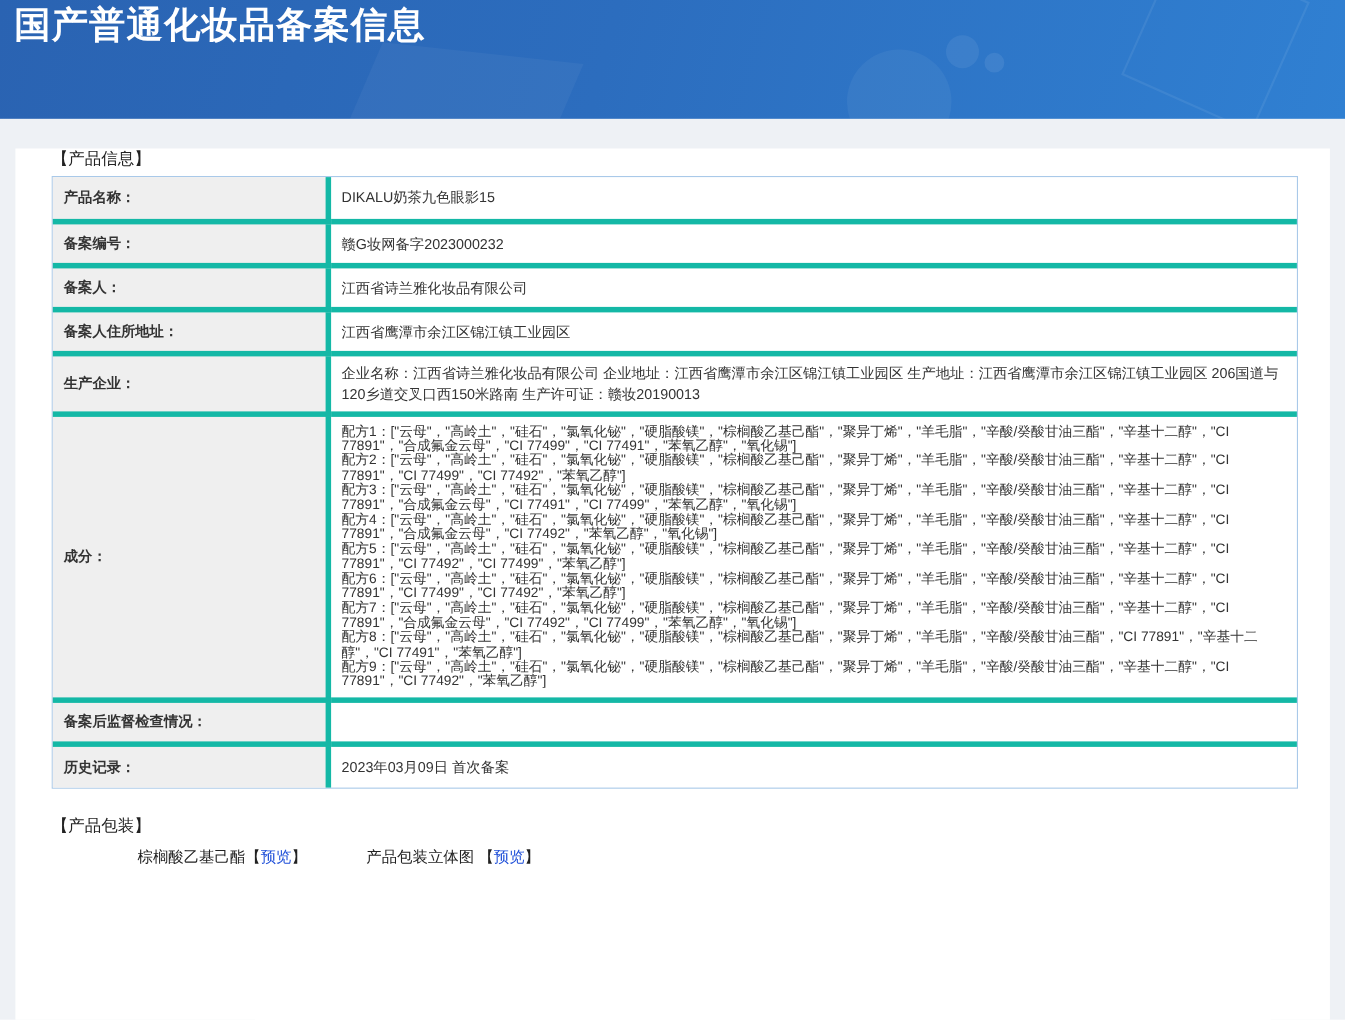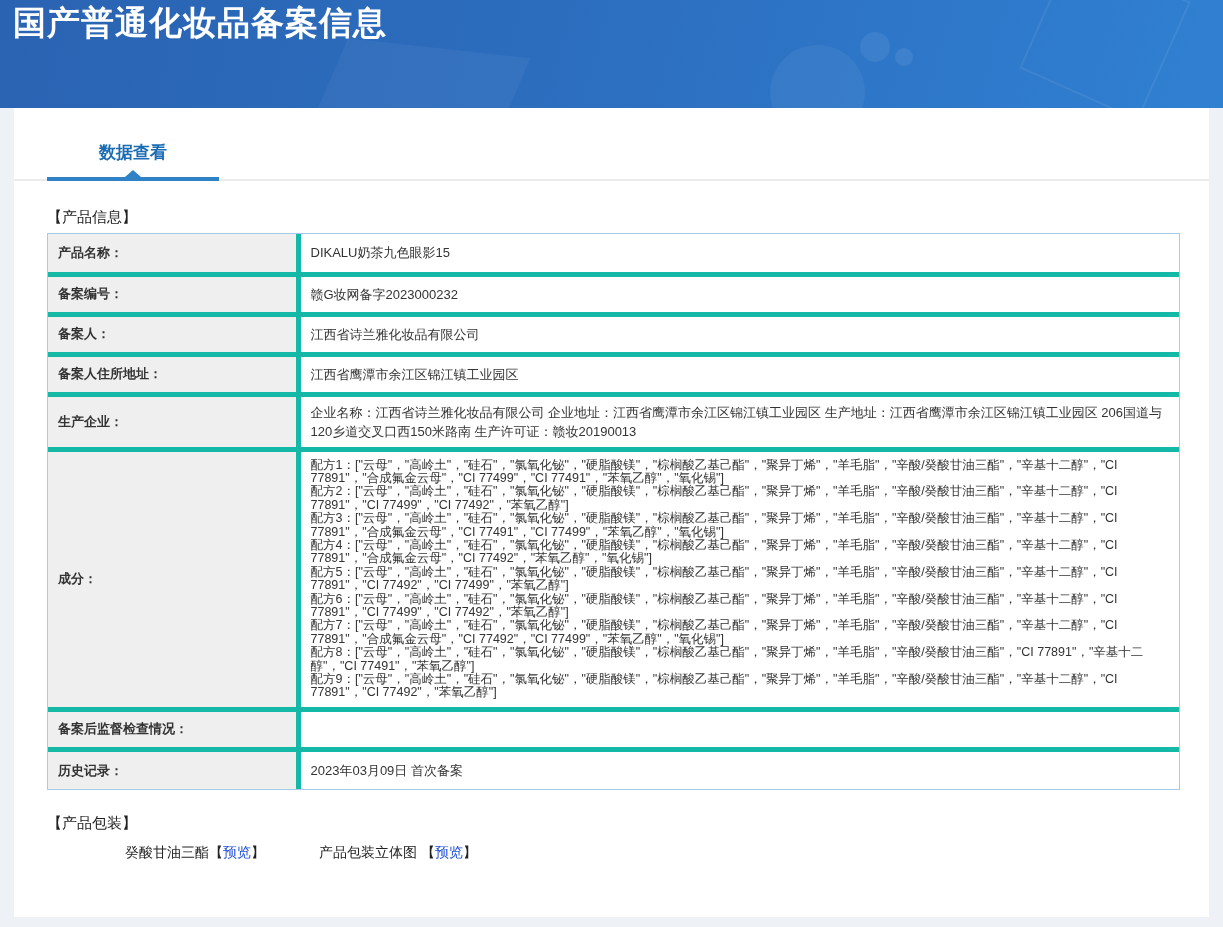--- a/index.html
+++ b/index.html
@@ -78,26 +78,20 @@
   <h1>国产普通化妆品备案信息</h1>
   <div class="deco deco-band"></div>
   <div class="deco deco-circle-3"></div>
   <div class="deco deco-circle-1"></div>
   <div class="deco deco-circle-2"></div>
   <div class="deco deco-hex"></div>
 </header>
 
 <div class="card">
 
-  <div class="tabbar">
-    <div class="tab">
-      <span>数据查看</span>
-      <i class="tab-caret"></i>
-    </div>
-  </div>
 
   <div class="section-title">【产品信息】</div>
 
   <div class="tablewrap">
     <table>
       <colgroup>
           <col class="c-label">
           <col>
         </colgroup>
       <tbody>
@@ -144,20 +138,20 @@
           <td class="value">2023年03月09日 首次备案</td>
         </tr>
       </tbody>
     </table>
   </div>
 
   <div class="section-title packaging">【产品包装】</div>
 
   <div class="packaging-row">
     <span class="pkg-item">
-      <span>癸酸甘油三酯【</span><a class="preview-link">预览</a><span>】</span>
+      <span>棕榈酸乙基己酯【</span><a class="preview-link">预览</a><span>】</span>
     </span>
     <span class="pkg-item">
       <span>产品包装立体图 【</span><a class="preview-link">预览</a><span>】</span>
     </span>
   </div>
 
 </div>
 
 </body></html>

